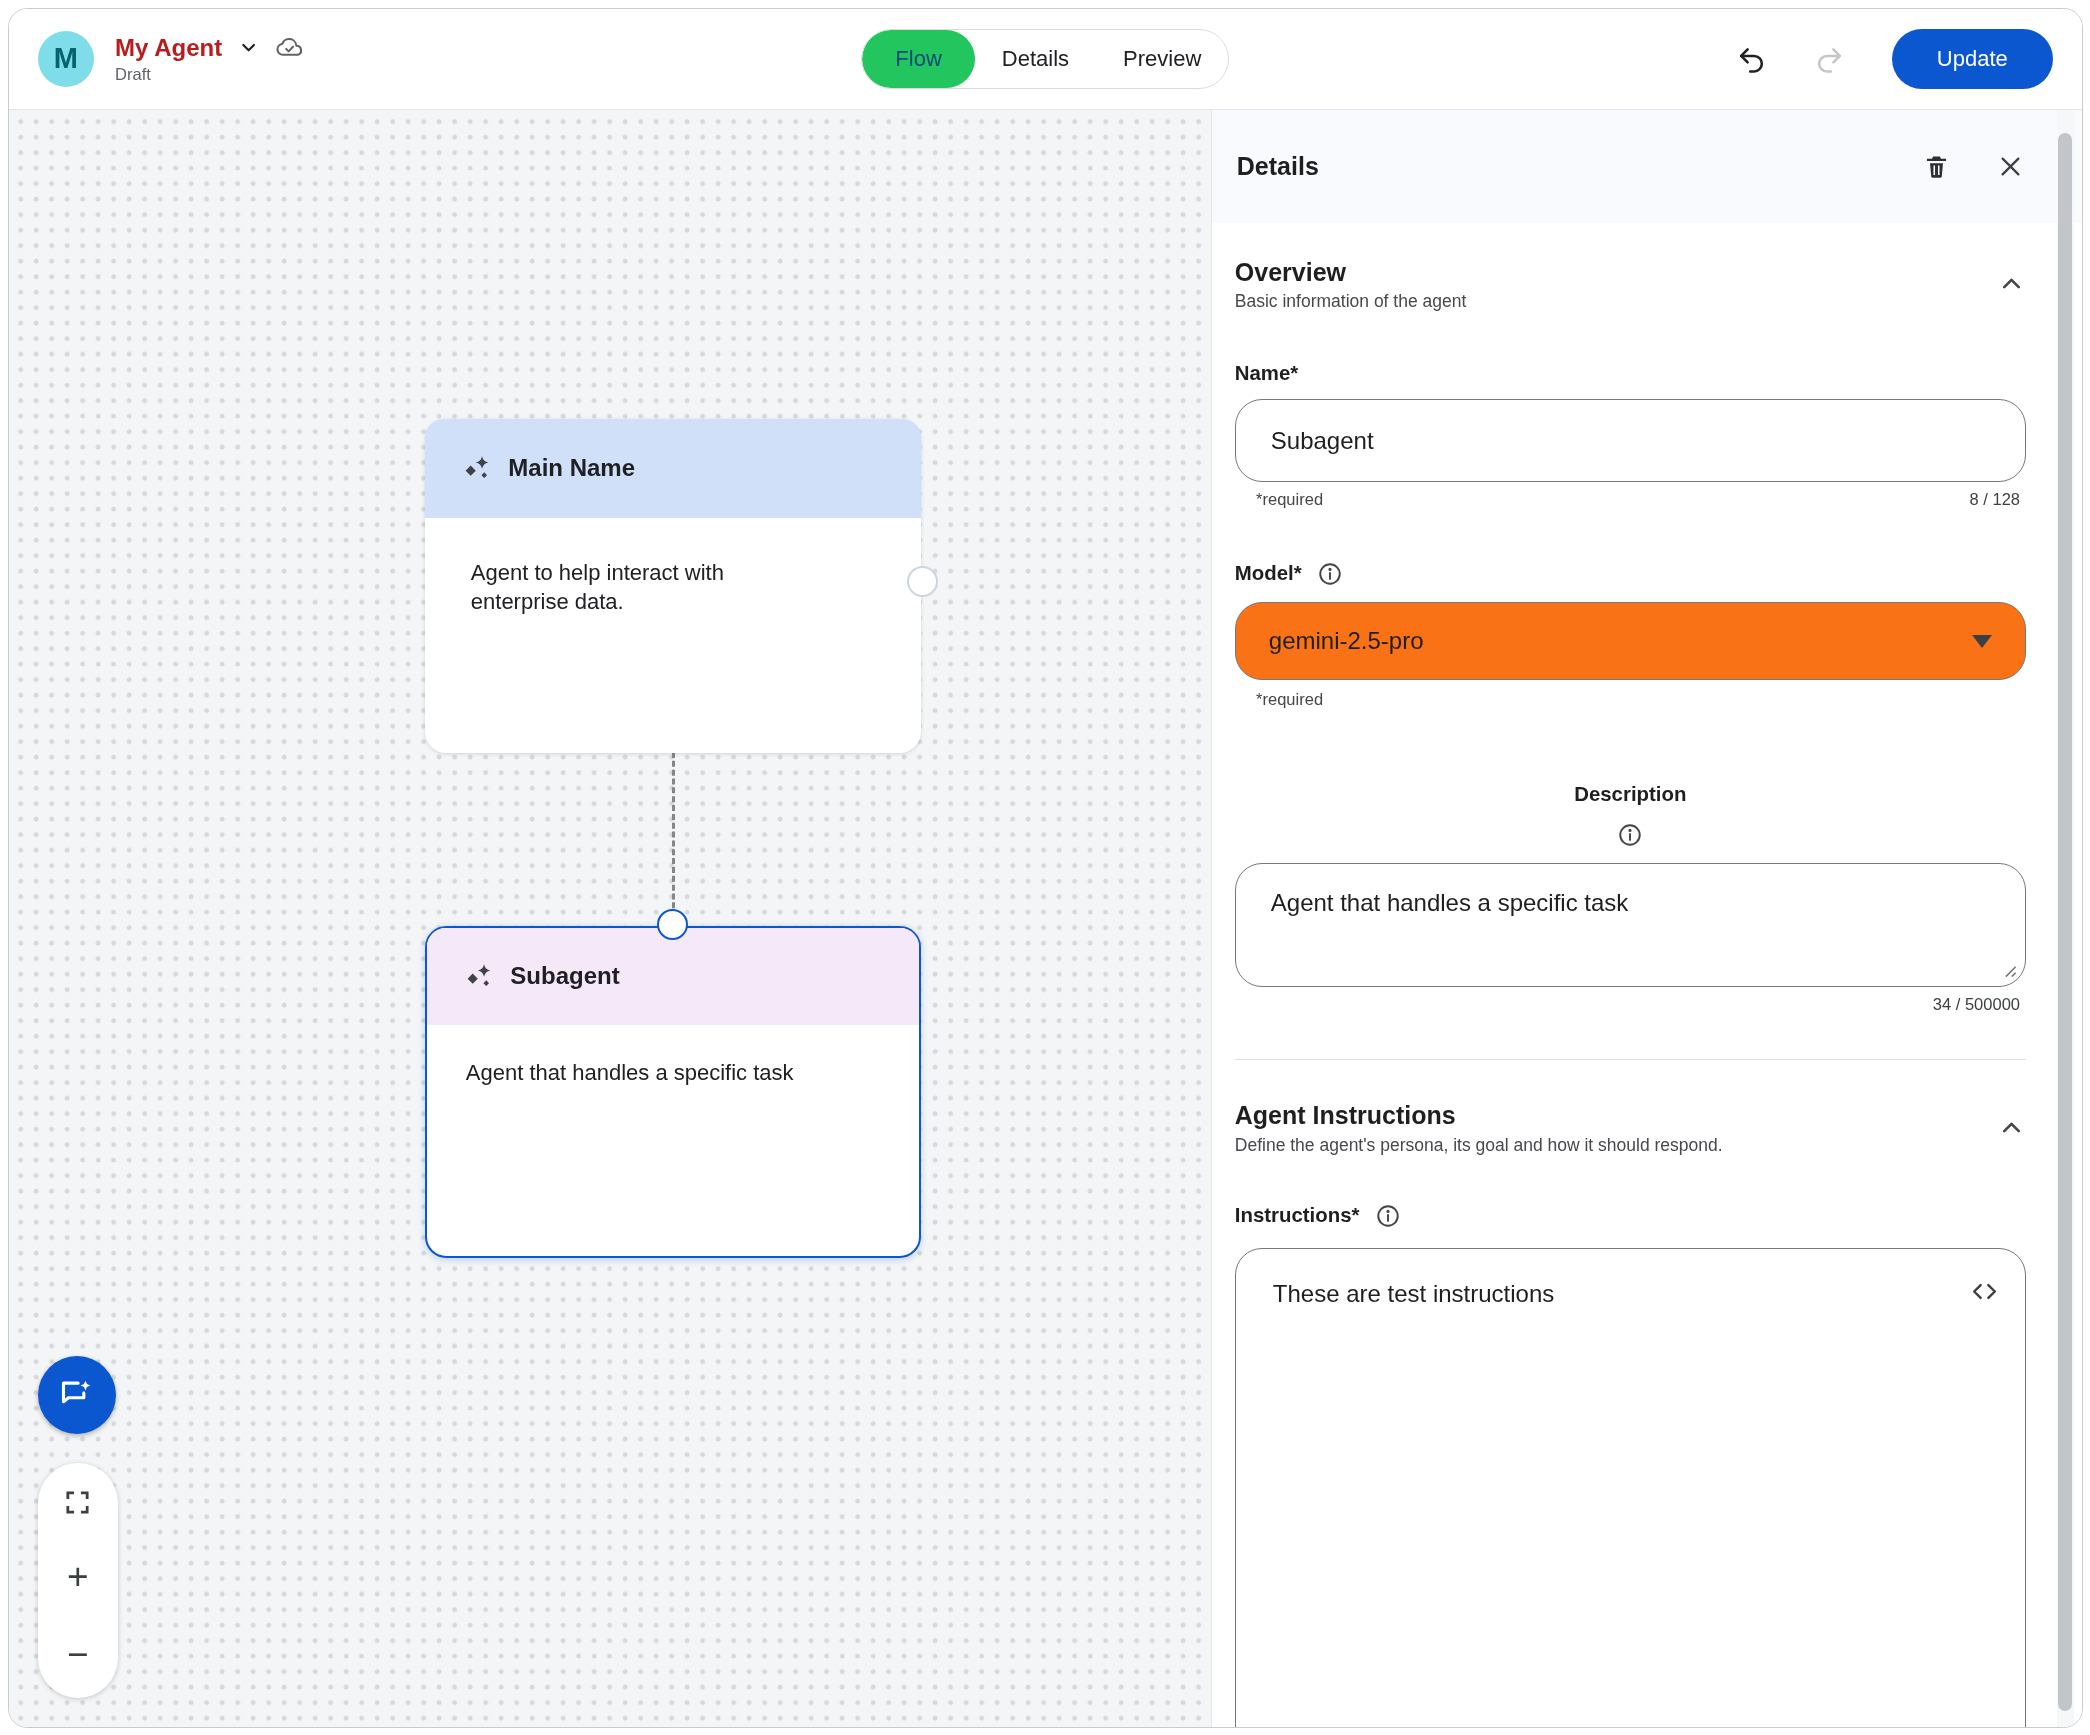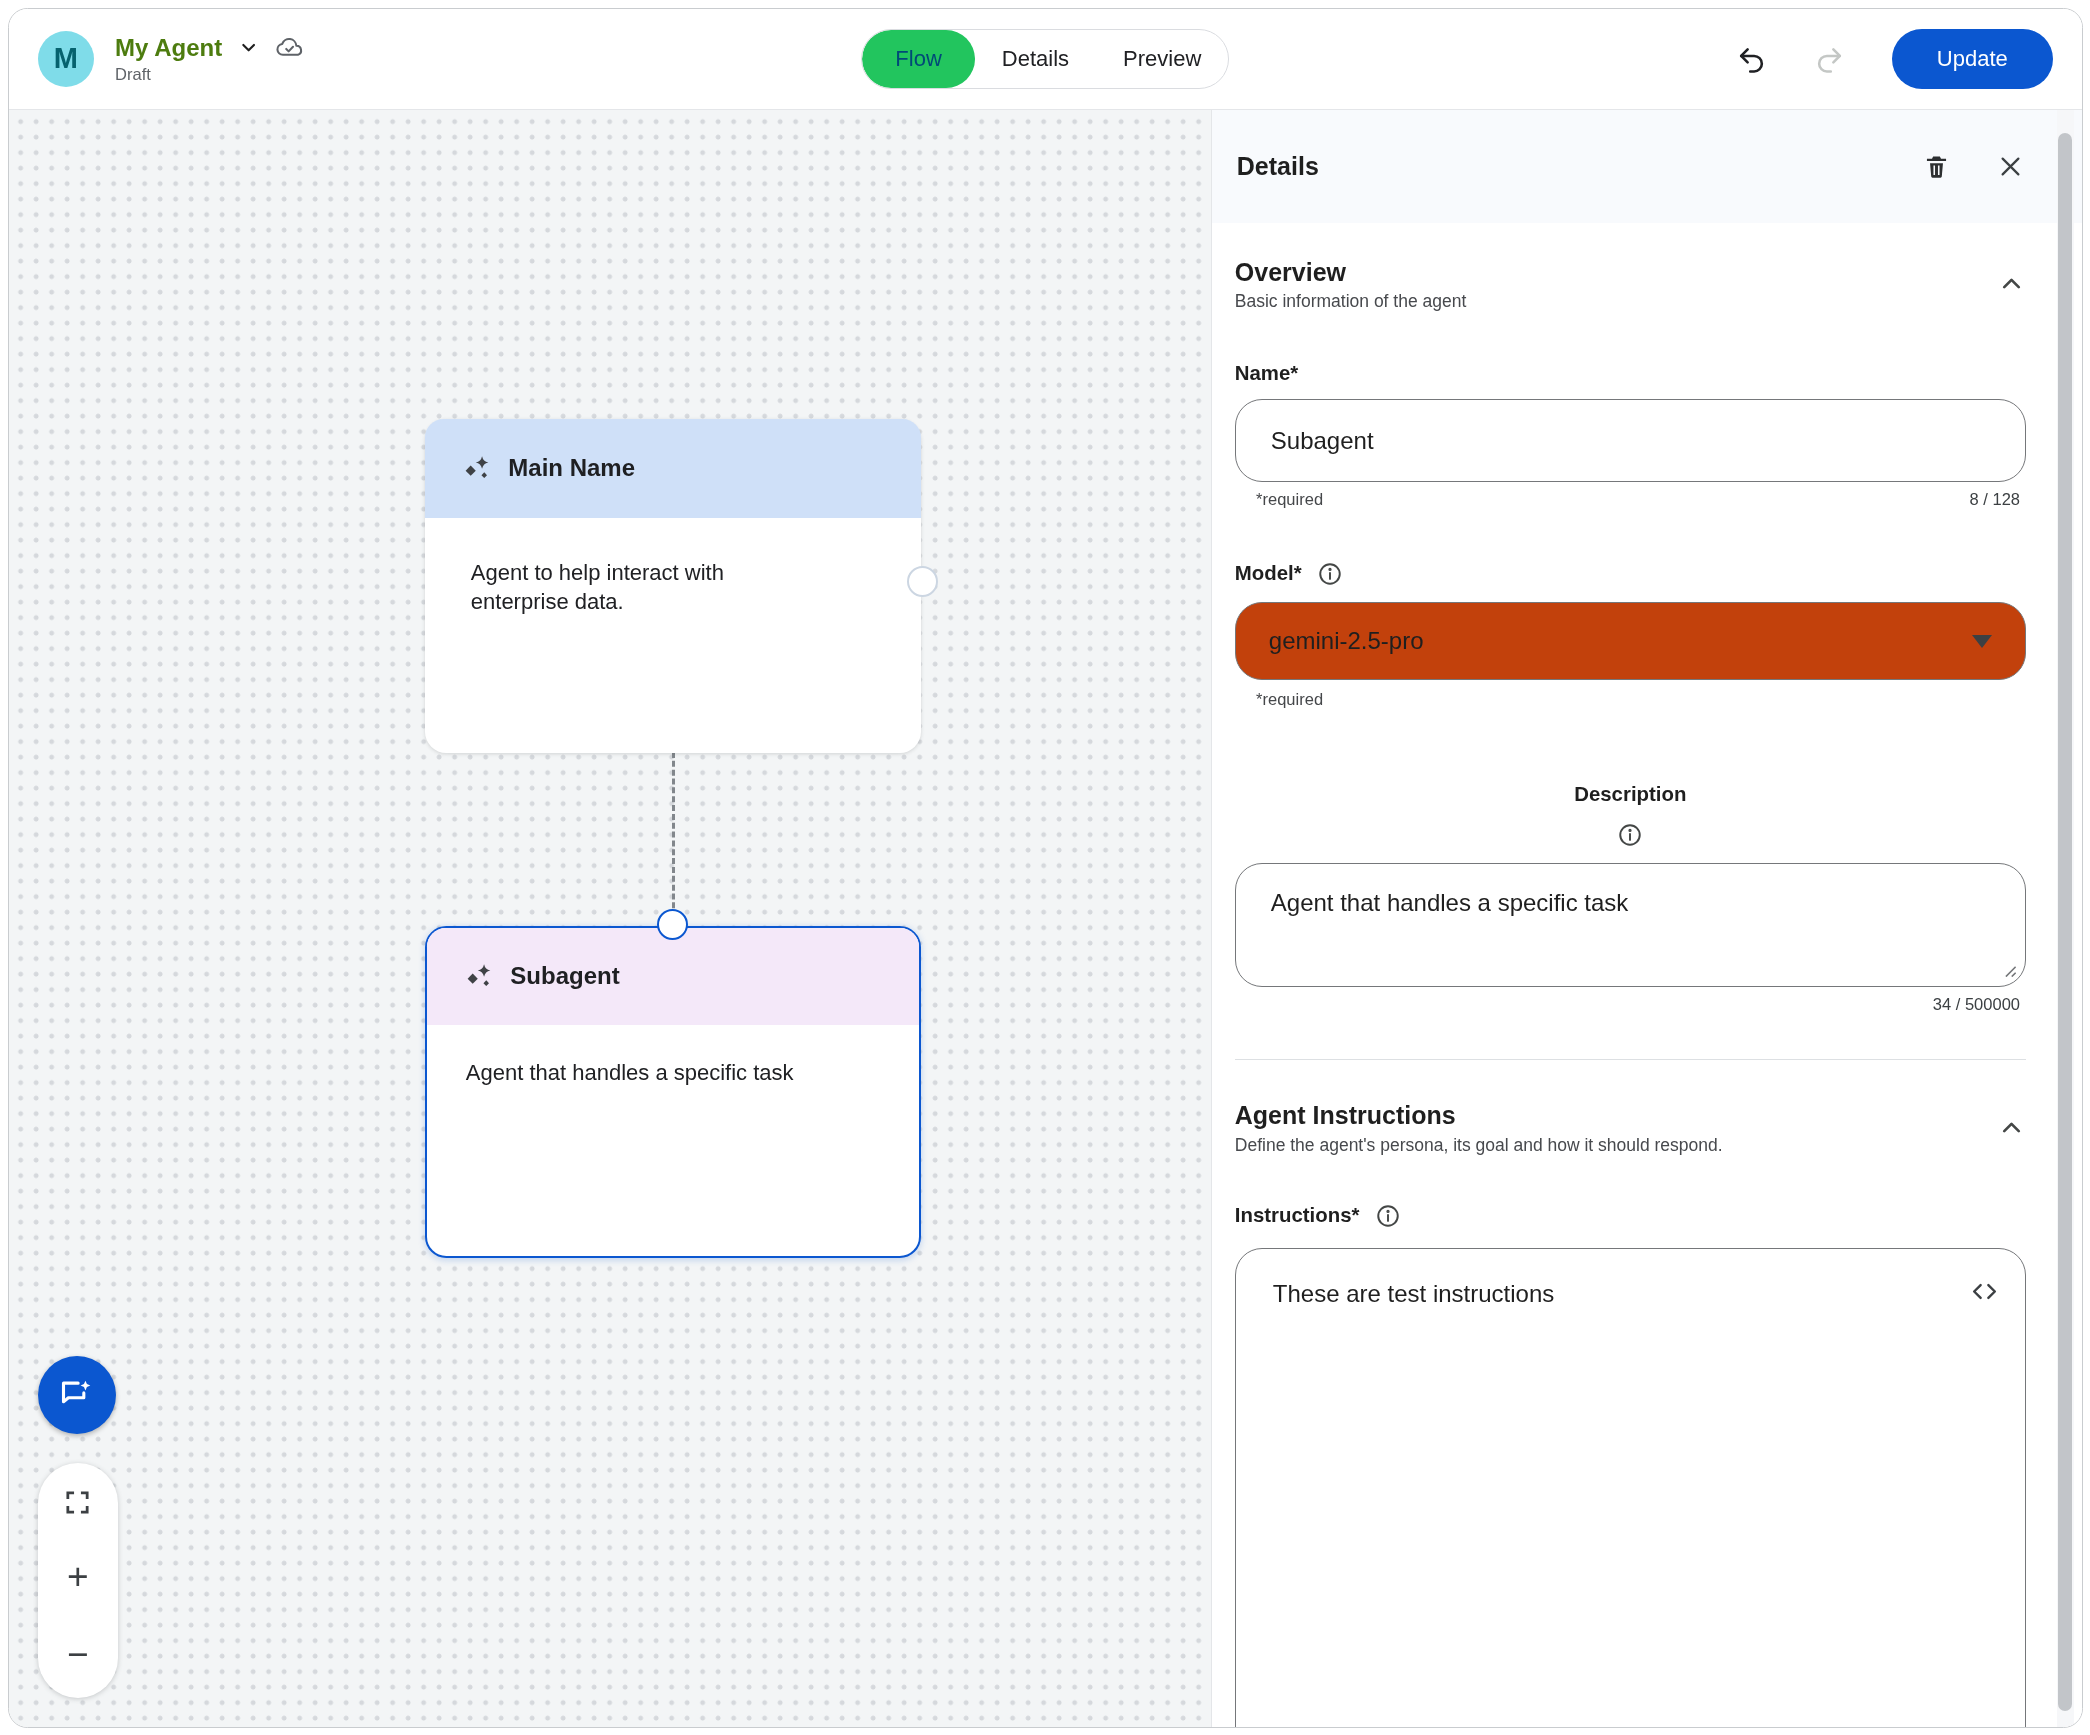--- a/index.html
+++ b/index.html
@@ -18,21 +18,21 @@
   .topbar {
     height:101px; flex:none; background:#fff; border-bottom:1px solid #e4e6e9;
     display:flex; align-items:center; padding:0 29px; position:relative; z-index:6;
   }
   .avatar {
     width:56px; height:56px; border-radius:50%; background:#7fdce9; color:#06626e;
     font-size:29px; font-weight:700; display:flex; align-items:center; justify-content:center; flex:none;
   }
   .agent-meta { margin-left:21.3px; }
   .agent-name-row { display:flex; align-items:center; gap:15.5px; }
-  .agent-name { font-size:24px; font-weight:700; color:#4d7c0f; }
+  .agent-name { font-size:24px; font-weight:700; color:#b91c1c; }
   .draft { font-size:16.5px; color:#5f6368; margin-top:2.9px; }
   .mini-icon { display:flex; align-items:center; }
   .tabs {
     position:absolute; left:50%; top:50%; transform:translate(-50%,-50%);
     display:flex; align-items:stretch; height:60px; background:#fff;
     border:1.9px solid #dadce0; border-radius:33px; overflow:hidden;
   }
   .tab { display:flex; align-items:center; padding:0 27px; font-size:22px; color:#202124; cursor:pointer; white-space:nowrap; }
   .tab.active { background:#22c55e; color:#004a77; font-weight:400; border-radius:31px; padding:4px 33px; }
   .top-actions { margin-left:auto; display:flex; align-items:center; gap:47px; }
@@ -93,21 +93,21 @@
   .field-label { display:flex; align-items:center; gap:15.5px; font-size:20.4px; font-weight:700; color:#1f1f1f; }
   .lbl-mt1 { margin-top:50px; }
   .text-input {
     width:100%; height:83px; margin-top:13.6px; border:1.5px solid #75777a; border-radius:27px;
     padding:0 35px; font-size:24px; font-family:inherit; color:#1f1f1f; background:#fff; outline:none;
   }
   .helper-row { display:flex; justify-content:space-between; margin-top:7.8px; padding:0 5.8px 0 21.3px; font-size:16.5px; color:#45474a;gap:48px; }
   .counter { color:#3c4043; }
   .select-box {
     height:78px; margin-top:15.5px; border:1.5px solid #75777a; border-radius:27px;
-    display:flex; align-items:center; padding:0 33px; font-size:24px; color:#1f1f1f; cursor:pointer; background:#c2410c;
+    display:flex; align-items:center; padding:0 33px; font-size:24px; color:#1f1f1f; cursor:pointer; background:#f97316;
   }
   .caret { margin-left:auto; width:0; height:0; border-left:10.7px solid transparent; border-right:10.7px solid transparent; border-top:13.6px solid #3c4043; }
   .box { position:relative; margin-top:15.5px; border:1.5px solid #75777a; border-radius:27px; background:#fff; }
   .box textarea {
     width:100%; height:100%; border:none; outline:none; resize:none; background:transparent;
     font-family:inherit; font-size:24px; color:#1f1f1f; padding:25px 35px; border-radius:27px;
   }
   .desc-box { height:124px; }
   .ins-box { height:534px; margin-top:19.4px; }
   .ins-box textarea { padding:31px 78px 31px 37px; }

